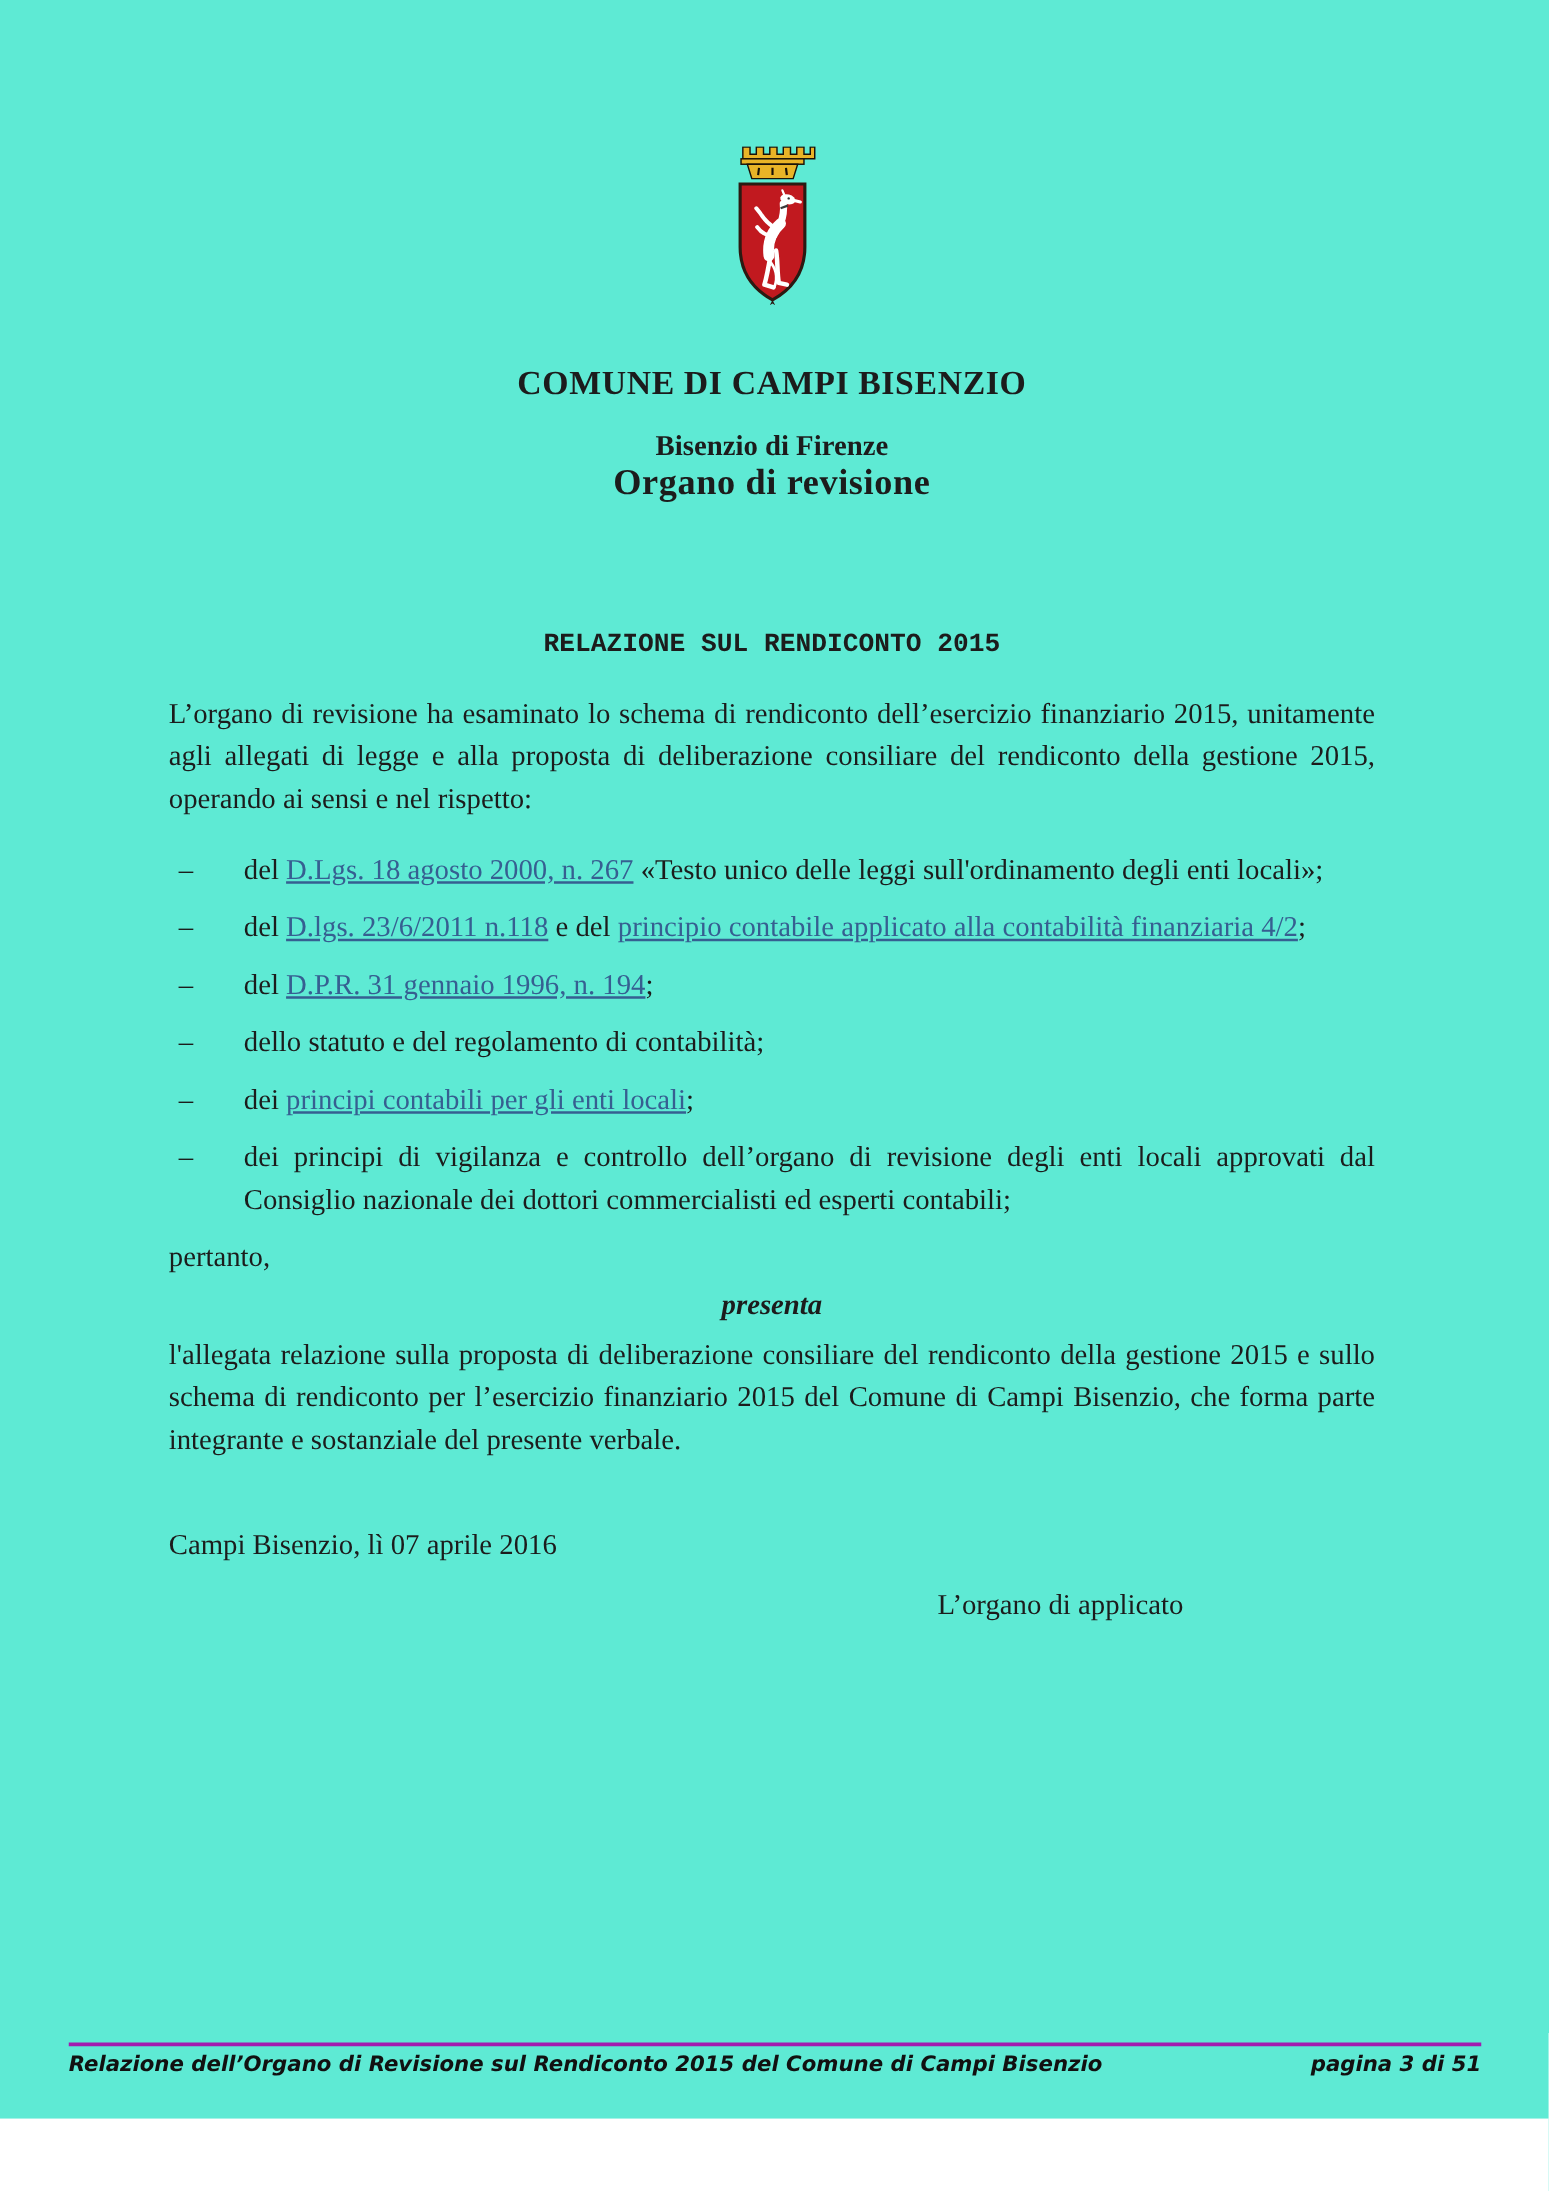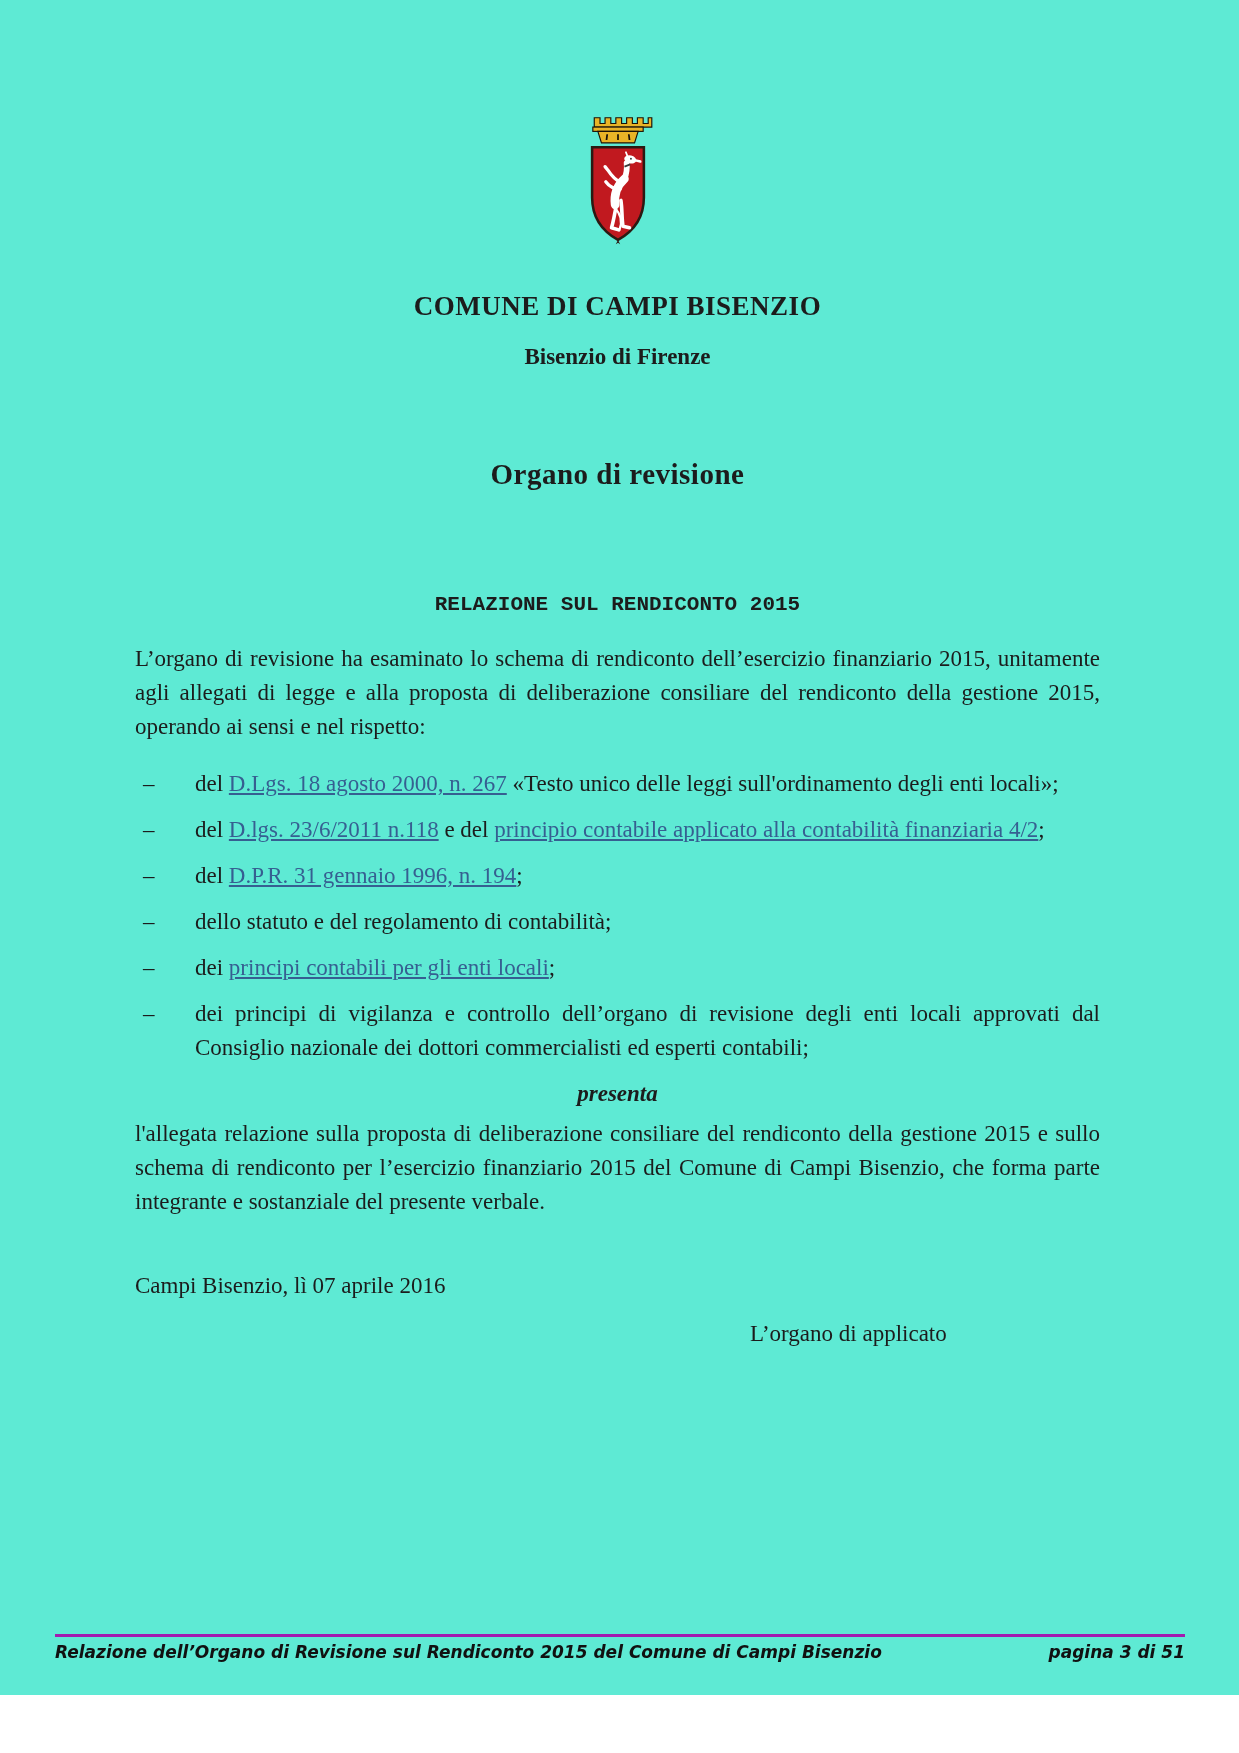--- a/index.html
+++ b/index.html
@@ -35,21 +35,20 @@
     font-weight:700;
     letter-spacing:.5px;
   }
   .h-province{
     margin-top:22px;
     text-align:center;
     font-size:23px;
     font-weight:700;
   }
   .h-organ{
-    margin-top:88px;
     text-align:center;
     font-size:29px;
     font-weight:700;
     letter-spacing:.5px;
   }
   .h-report{
     margin-top:102px;
     text-align:center;
     font-size:21px;
     font-weight:700;
@@ -188,20 +187,21 @@
         <div class="list-item">
           <span class="marker">–</span>
           <span class="li-body">dei <span class="doc-link">principi contabili per gli enti locali</span>;</span>
         </div>
         <div class="list-item">
           <span class="marker">–</span>
           <span class="li-body">dei principi di vigilanza e controllo dell’organo di revisione degli enti locali approvati dal Consiglio nazionale dei dottori commercialisti ed esperti contabili;</span>
         </div>
       </div>
 
+    <div class="body-text pertanto">pertanto,</div>
     <div class="body-text presenta">presenta</div>
 
     <p class="body-text closing">l'allegata relazione sulla proposta di deliberazione consiliare del rendiconto della gestione 2015 e sullo schema di rendiconto per l’esercizio finanziario 2015 del Comune di Campi Bisenzio, che forma parte integrante e sostanziale del presente verbale.</p>
 
     <div class="body-text dateline">Campi Bisenzio, lì 07 aprile 2016</div>
     <div class="body-text signature">L’organo di applicato</div>
   </div>
 
   <div class="footer">
     <span>Relazione dell’Organo di Revisione sul Rendiconto 2015 del Comune di Campi Bisenzio</span>

